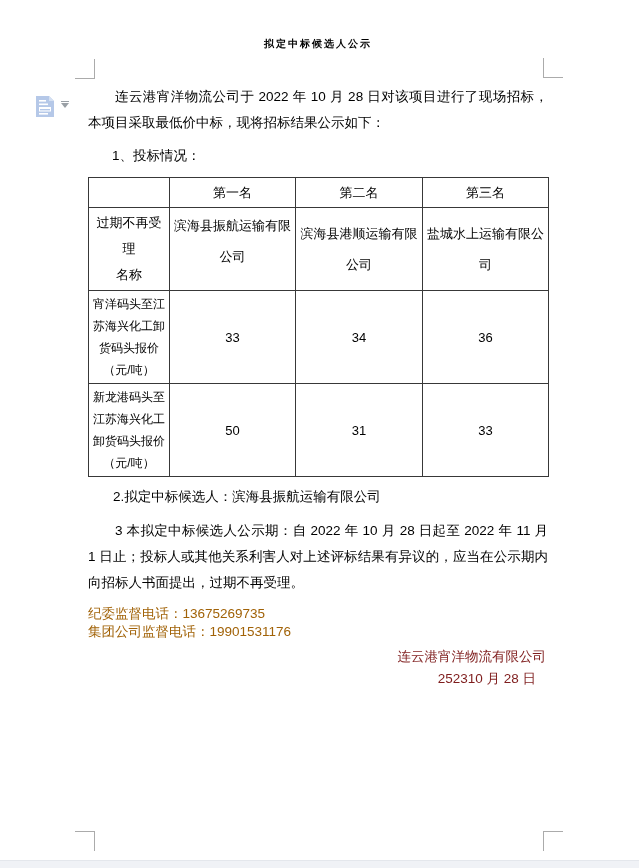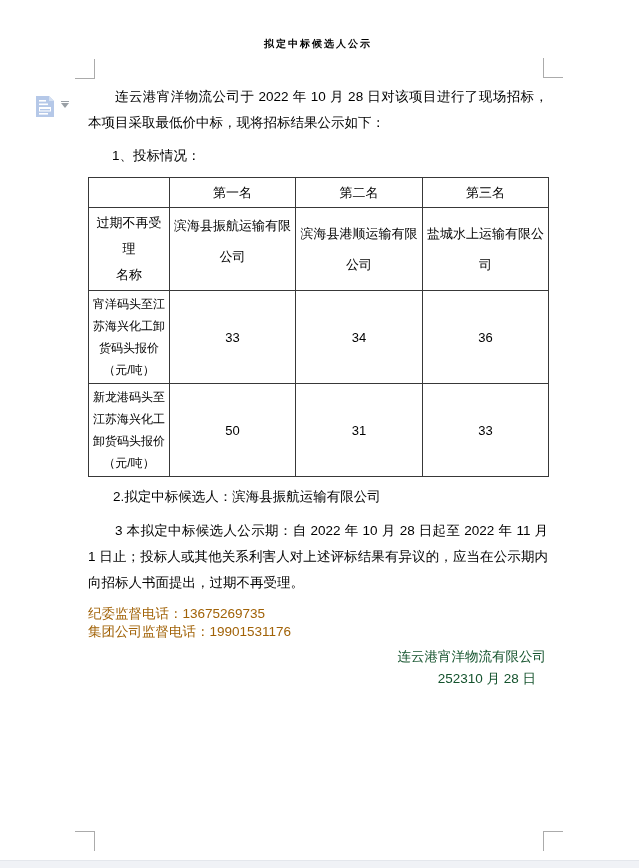--- a/index.html
+++ b/index.html
@@ -49,21 +49,21 @@
   td.lbl{white-space:pre-line;line-height:26px;}
   td.lbl.small{font-size:12px;line-height:22px;}
   td.company{line-height:31px;}
   td.v-top{vertical-align:top;padding-top:3px;}
   td.num{font-size:12.5px;}
 
   .sec2{margin-top:7px;padding-left:25px;}
   .sec3{margin-top:8px;text-indent:2em;}
   .phone{margin:0;font-size:13.5px;line-height:18px;color:#a16207;}
   .phone.first{margin-top:9px;}
-  .sign{margin:0;font-size:13.5px;line-height:20px;text-align:right;color:#14532d;}
+  .sign{margin:0;font-size:13.5px;line-height:20px;text-align:right;color:#7f1d1d;}
   .sign.company{margin-top:6px;padding-right:2px;}
   .sign.date{margin-top:2px;padding-right:12px;}
 
   .bottom-strip{position:absolute;left:0;bottom:0;width:639px;height:7px;
     background:#f0f2f6;border-top:1px solid #e4e7ec;}
 </style>
 </head>
 <body>
 
 <div class="page">

